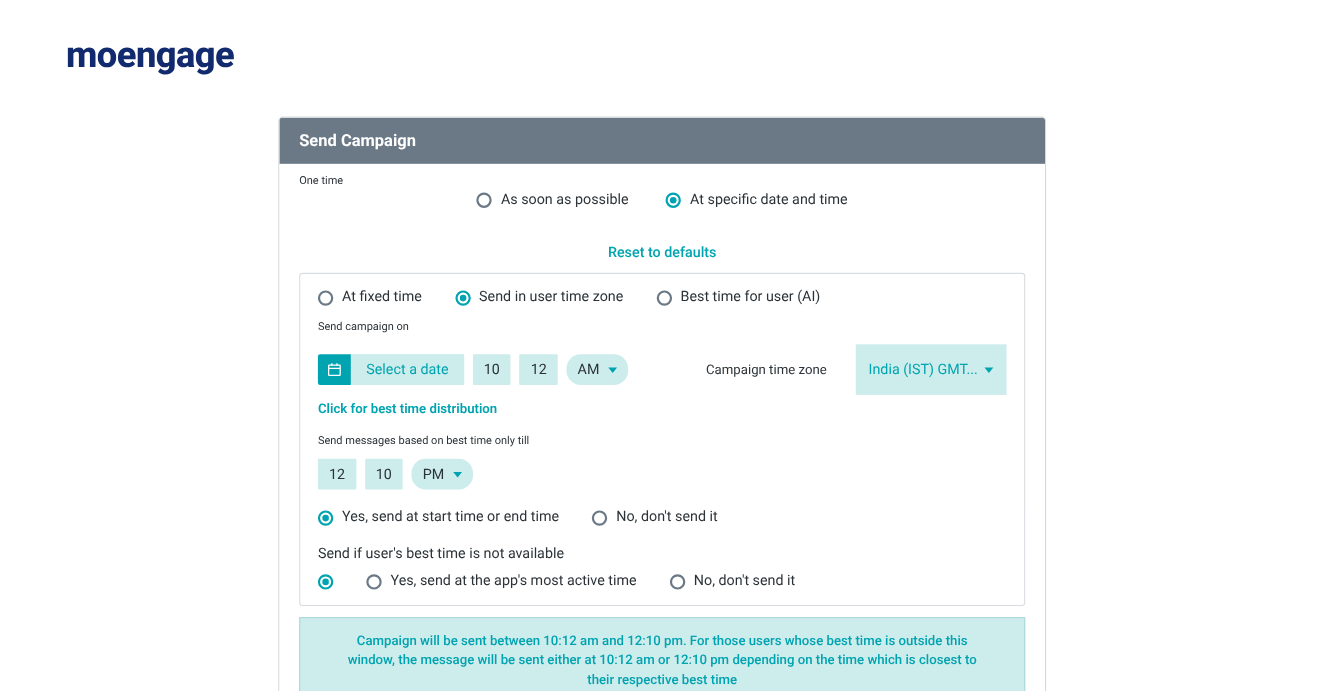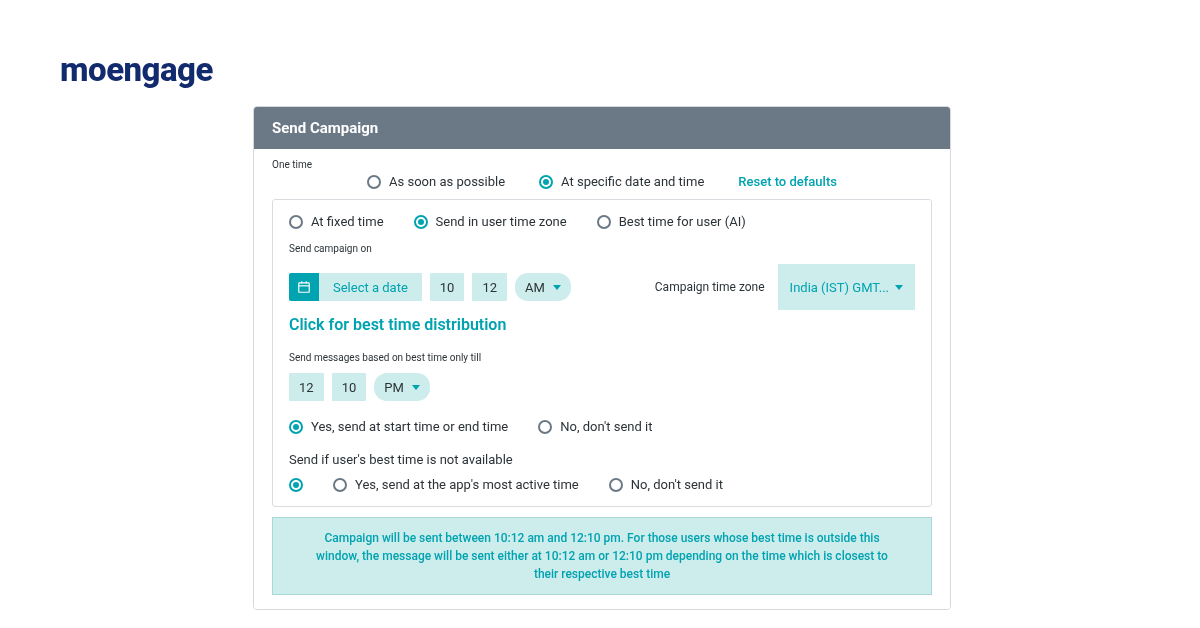--- a/index.html
+++ b/index.html
@@ -4,21 +4,21 @@
 <style>
 * { margin: 0; padding: 0; box-sizing: border-box; }
 body {
   font-family: -apple-system, BlinkMacSystemFont, "Segoe UI", Roboto, Arial, sans-serif;
   background: #fff;
   width: 1200px;
   height: 628px;
 }
 .logo {
   position: absolute;
-  top: 50px;
+  top: 31px;
   left: 60px;
   font-size: 33px;
   font-weight: 800;
   color: #122a6e;
   letter-spacing: -0.5px;
 }
 .logo .o2 {
   display: inline-block;
   position: relative;
 }
@@ -161,38 +161,38 @@
 .caret-down {
   width: 0; height: 0;
   border-left: 4px solid transparent;
   border-right: 4px solid transparent;
   border-top: 5px solid #00a3b0;
 }
 .tz-label {
   font-size: 12px;
   color: #2c3338;
   margin-left: auto;
-  margin-right: 5px;
+  margin-right: 18px;
 }
 .tz-select {
   background: #cdecec;
   color: #00a3b0;
   padding: 6px 12px;
   font-size: 13px;
   height: 46px;
   display: flex;
   align-items: center;
   gap: 6px;
   cursor: pointer;
   min-width: 130px;
   justify-content: space-between;
 }
 .link-small {
   color: #00a3b0;
-  font-size: 16px;
+  font-size: 12px;
   font-weight: 600;
   cursor: pointer;
   margin-bottom: 18px;
   display: inline-block;
 }
 .q-label {
   font-size: 13px;
   color: #2c3338;
   margin-bottom: 10px;
 }
@@ -213,21 +213,21 @@
 <body>
 
 <div class="logo">m<span class="o2">o</span>engage</div>
 
 <div class="card">
   <div class="card-header">Send Campaign</div>
   <div class="card-body">
 
     <div class="section-label">One time</div>
 
-    <div class="top-row" style="justify-content:center;">
+    <div class="top-row" style="justify-content:center;flex-direction:column;">
       <div style="display:flex; gap:34px;">
         <div class="radio-opt">
           <span class="radio-circle"></span>
           <span>As soon as possible</span>
         </div>
         <div class="radio-opt">
           <span class="radio-circle selected"></span>
           <span>At specific date and time</span>
         </div>
       </div>

